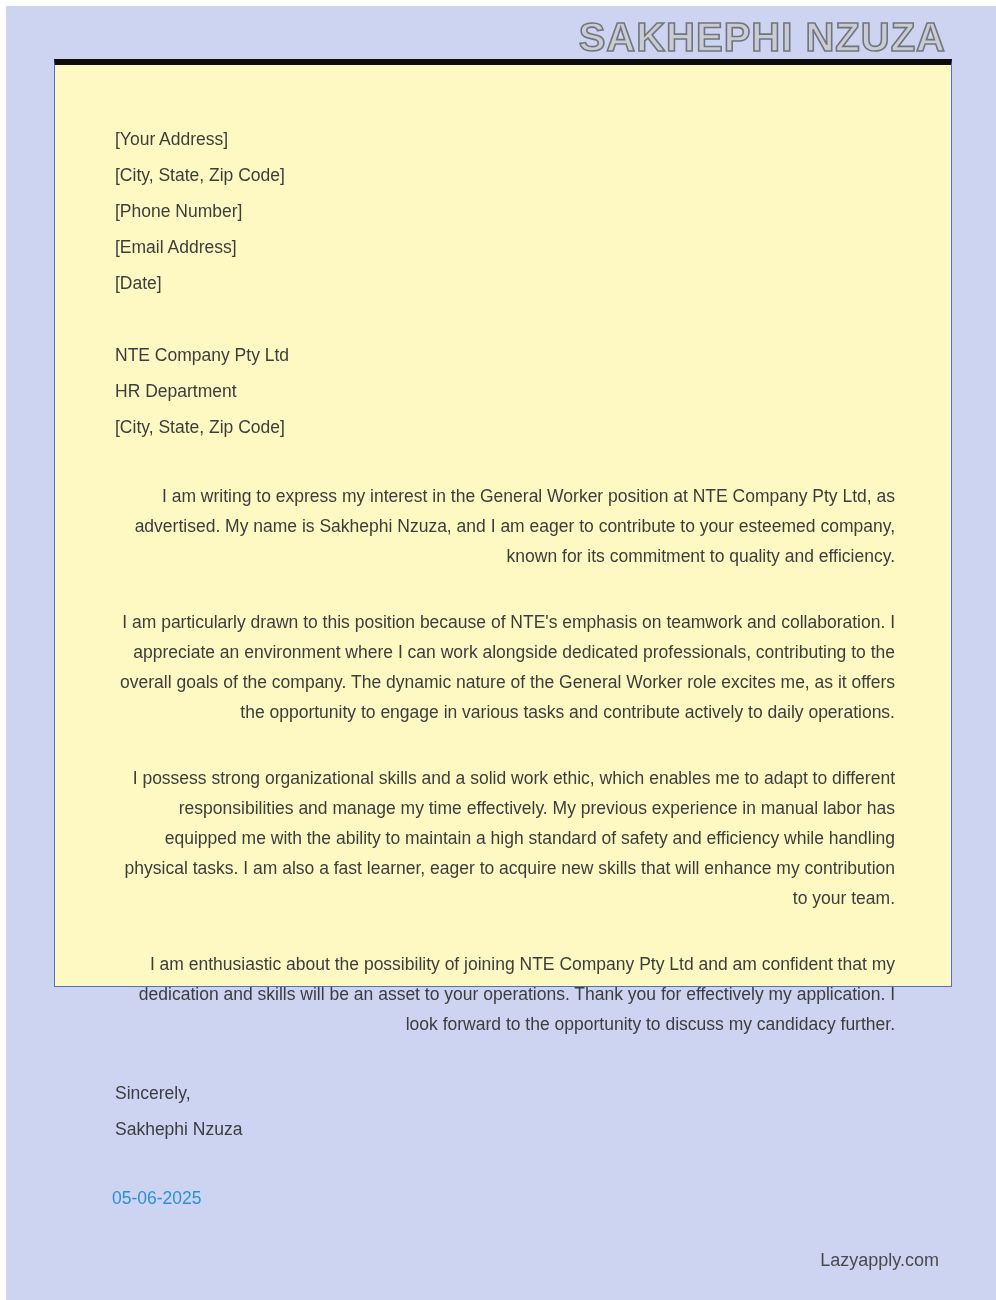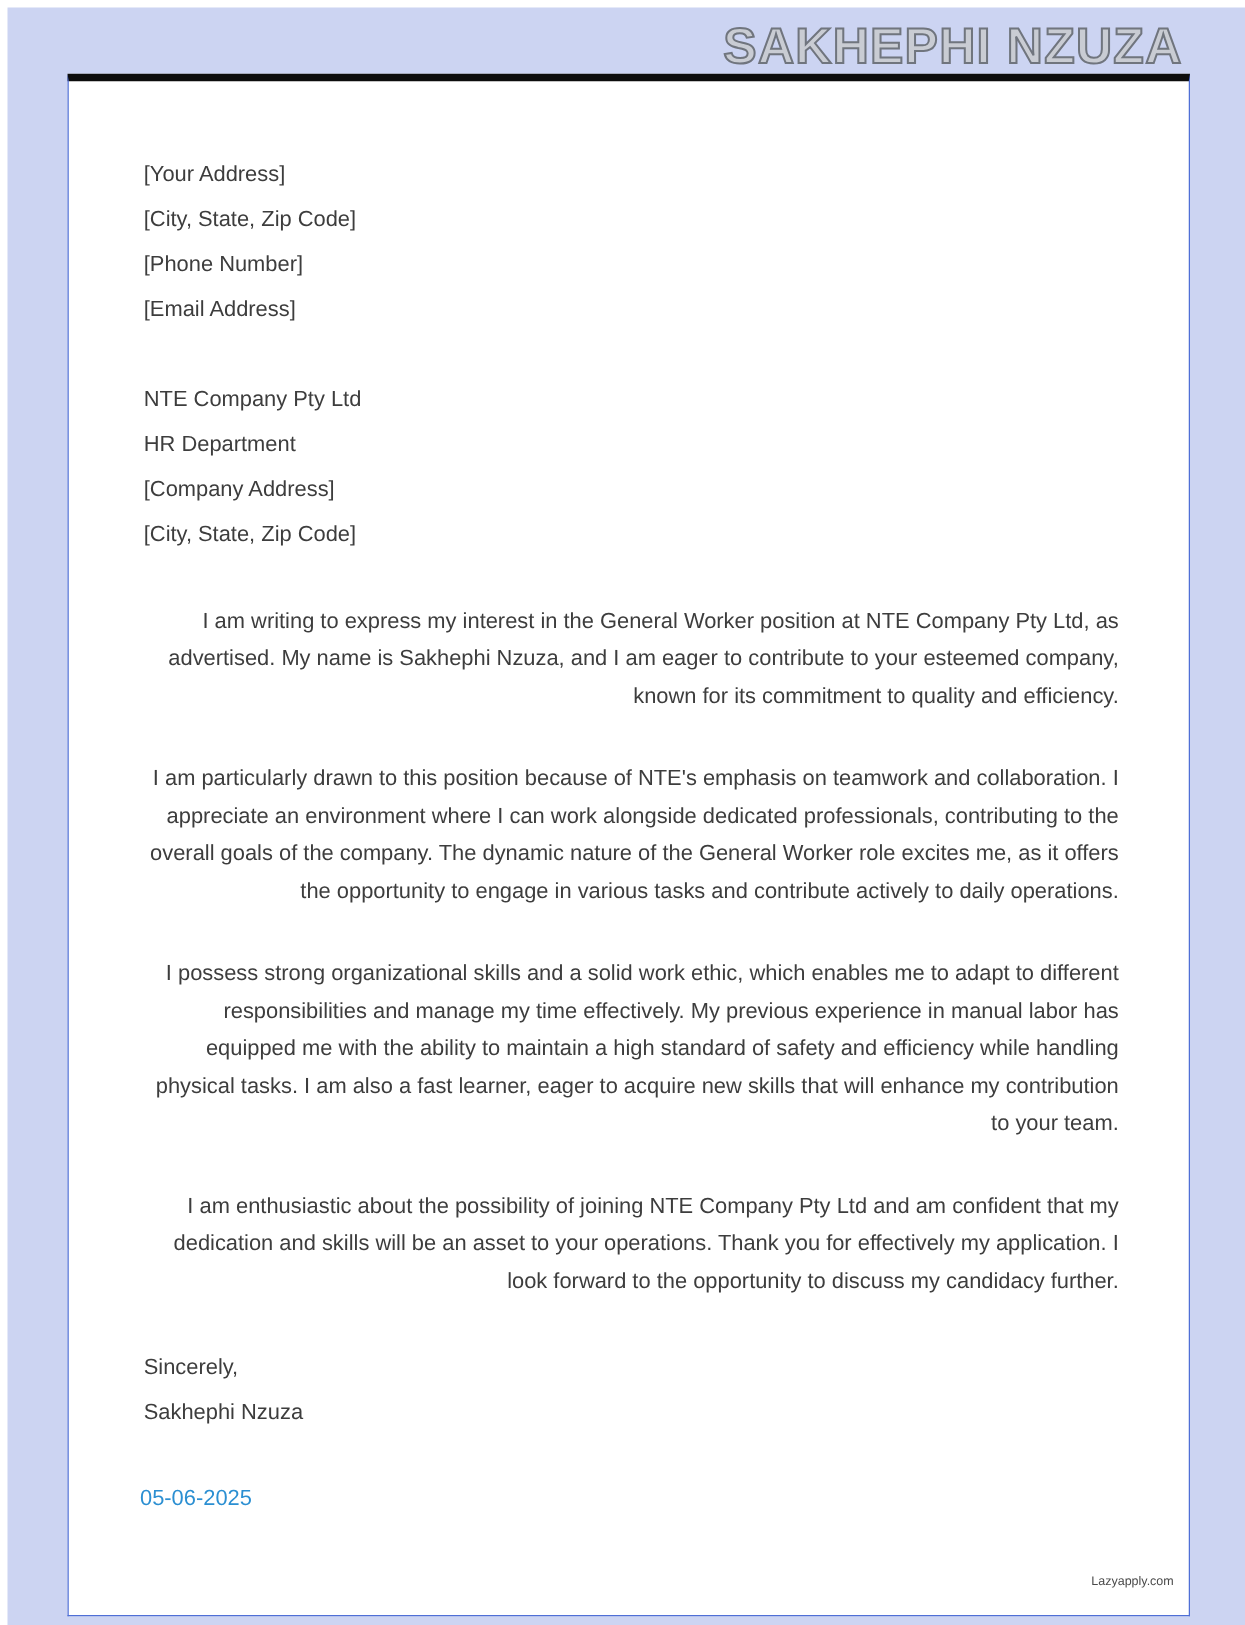--- a/index.html
+++ b/index.html
@@ -37,22 +37,22 @@
     line-height: 1;
     white-space: nowrap;
   }
 
   
   .paper {
     position: absolute;
     top: 53px;
     left: 48px;
     width: 898px;
-    height: 1234px;
-    background: #ffffff;
+    height: 928px;
+    background: #fef9c3;
     border: 1px solid #4f6fd6;
     border-top: 6px solid #0d0d0d;
   }
 
   .paper-content {
     padding: 50px 50px 0 51px;
     color: #3d3d3d;
     font-size: 17.5px;
     line-height: 30px;
   }
@@ -62,47 +62,47 @@
   .paragraph { margin-bottom: 30px; text-align: right; }
 
   .date-line {
     color: #2b8fd2;
   }
 
   .watermark {
     position: absolute;
     right: 60px;
     bottom: 32px;
-    font-size: 10px;
+    font-size: 18px;
     color: #4a4a4a;
   }
 </style>
 </head>
 <body>
 
 <div class="page">
 
   <div class="site-header">
     <h1>SAKHEPHI NZUZA</h1>
   </div>
 
   <div class="paper">
     <div class="paper-content">
 
       <div class="block">
         <p>[Your Address]</p>
         <p>[City, State, Zip Code]</p>
         <p>[Phone Number]</p>
         <p>[Email Address]</p>
+        <p>[Date]</p>
       </div>
 
       <div class="block">
         <p>NTE Company Pty Ltd</p>
         <p>HR Department</p>
-        <p>[Company Address]</p>
         <p>[City, State, Zip Code]</p>
       </div>
 
 
       <p class="paragraph">I am writing to express my interest in the General Worker position at NTE Company Pty Ltd, as advertised. My name is Sakhephi Nzuza, and I am eager to contribute to your esteemed company, known for its commitment to quality and efficiency.</p>
       <p class="paragraph">I am particularly drawn to this position because of NTE's emphasis on teamwork and collaboration. I appreciate an environment where I can work alongside dedicated professionals, contributing to the overall goals of the company. The dynamic nature of the General Worker role excites me, as it offers the opportunity to engage in various tasks and contribute actively to daily operations.</p>
       <p class="paragraph">I possess strong organizational skills and a solid work ethic, which enables me to adapt to different responsibilities and manage my time effectively. My previous experience in manual labor has equipped me with the ability to maintain a high standard of safety and efficiency while handling physical tasks. I am also a fast learner, eager to acquire new skills that will enhance my contribution to your team.</p>
       <p class="paragraph">I am enthusiastic about the possibility of joining NTE Company Pty Ltd and am confident that my dedication and skills will be an asset to your operations. Thank you for effectively my application. I look forward to the opportunity to discuss my candidacy further.</p>
 
       <div class="block">

